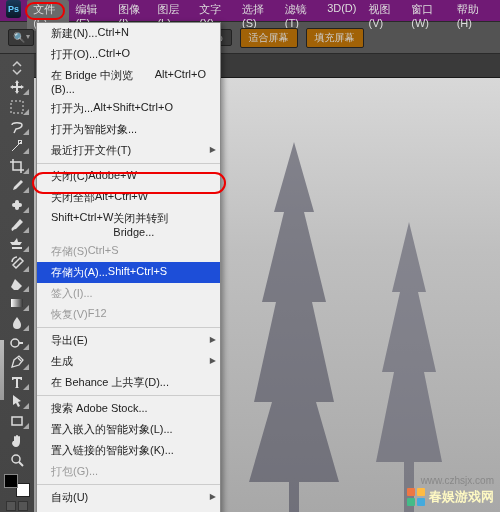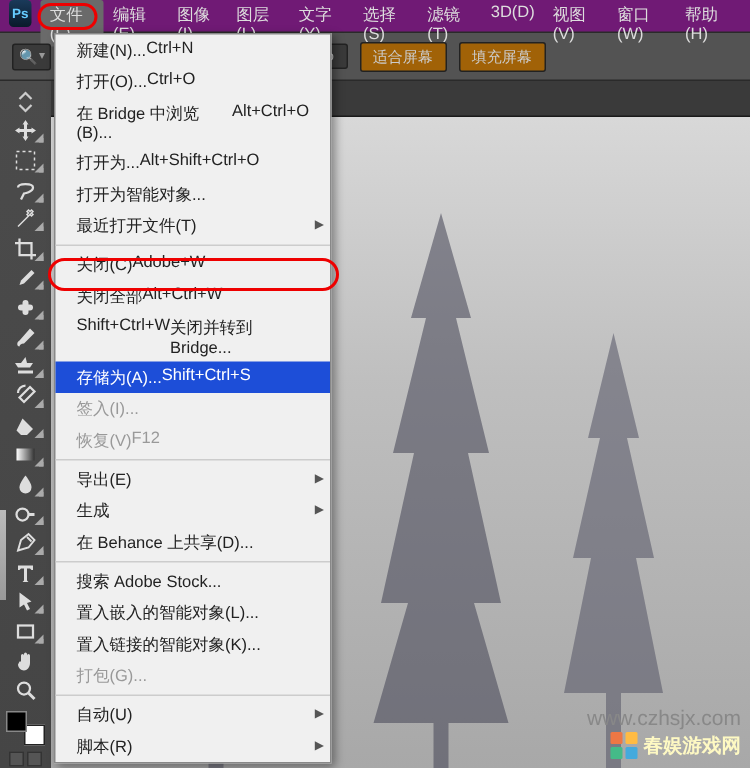--- a/index.html
+++ b/index.html
@@ -36,21 +36,21 @@
   .dropdown{position:absolute;left:36px;top:22px;width:185px;background:#f0f0f0;border:1px solid #888;box-shadow:2px 2px 6px rgba(0,0,0,0.4);z-index:20;font-size:11px;color:#222}
   .dropdown .row{display:flex;justify-content:flex-start;padding:3px 14px;cursor:pointer;position:relative}
   .dropdown .row.disabled{color:#999}
   .dropdown .row.hl{background:#1d4ed8;color:#fff}
   .dropdown hr{border:none;border-top:1px solid #ccc;margin:2px 0}
   .dropdown .arrow:after{content:"▶";font-size:8px;position:absolute;right:4px;top:5px;color:#555}
   .red-ann2{position:absolute;left:32px;top:172px;width:194px;height:22px;border:2px solid #e00;border-radius:11px;z-index:30;pointer-events:none}
   .watermark{position:absolute;right:6px;bottom:6px;display:flex;align-items:center;gap:4px;z-index:40;font-size:13px;color:#fef9c3;font-weight:bold}
   .wm-ico{width:18px;height:18px;position:relative}
   .wm-ico div{position:absolute;width:8px;height:8px;border-radius:1px}
-  .wm-url{position:absolute;right:6px;bottom:26px;font-size:14px;color:#888;z-index:40}
+  .wm-url{position:absolute;right:6px;bottom:26px;font-size:10px;color:#888;z-index:40}
   .lstrip{position:absolute;left:-12px;top:340px;width:16px;height:60px;background:linear-gradient(#bbb,#999);z-index:5}
 </style>
 </head>
 <body>
 
 <div class="menubar">
   <div class="ps-icon">Ps</div>
   <div class="menu-item active">文件(F)</div>
   <div class="menu-item">编辑(E)</div>
   <div class="menu-item">图像(I)</div>
@@ -261,20 +261,24 @@
       <span>Adobe+W</span>
     </div>
     <div class="row">
       <span>关闭全部</span>
       <span>Alt+Ctrl+W</span>
     </div>
     <div class="row">
       <span>Shift+Ctrl+W</span>
       <span>关闭并转到 Bridge...</span>
     </div>
+    <div class="row disabled">
+      <span>存储(S)</span>
+      <span>Ctrl+S</span>
+    </div>
     <div class="row hl">
       <span>存储为(A)...</span>
       <span>Shift+Ctrl+S</span>
     </div>
     <div class="row disabled">
       <span>签入(I)...</span>
       <span></span>
     </div>
     <div class="row disabled">
       <span>恢复(V)</span>

